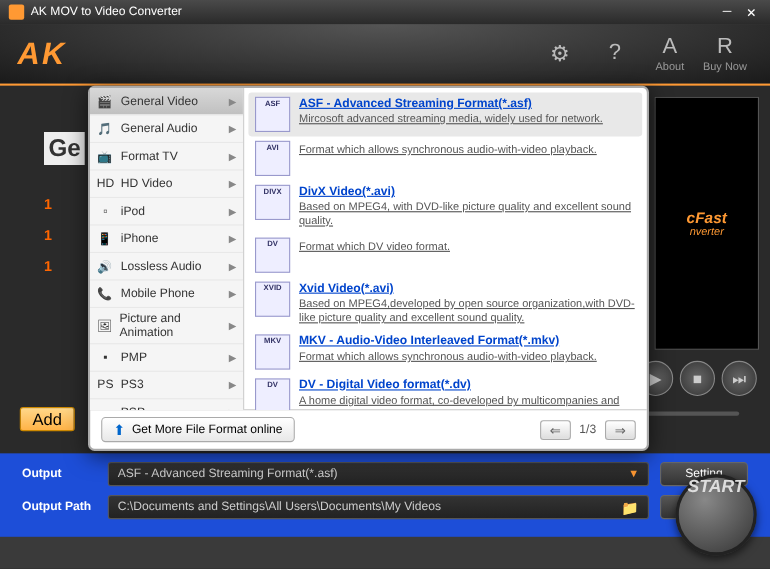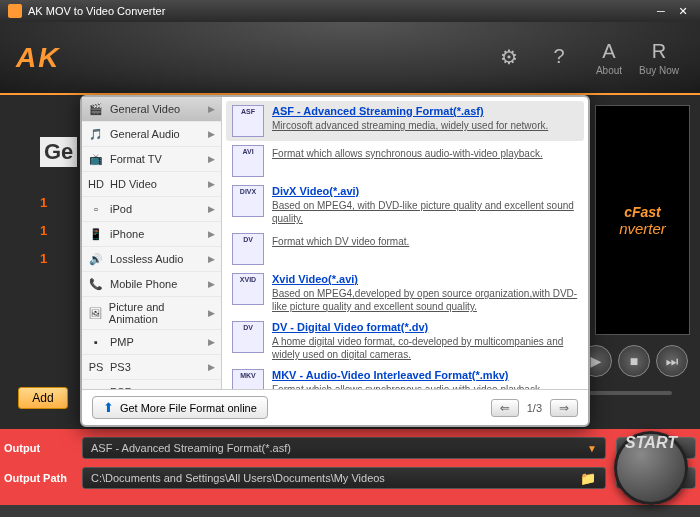--- a/index.html
+++ b/index.html
@@ -3,37 +3,37 @@
 <meta charset="utf-8">
 <style>
 * { margin: 0; padding: 0; box-sizing: border-box; font-family: Arial, sans-serif; }
 body { width: 700px; height: 517px; background: #3a3a3a; overflow: hidden; }
 
 .titlebar { height: 22px; background: linear-gradient(#4a4a4a, #2a2a2a); display: flex; align-items: center; padding: 11px 8px; color: #fff; font-size: 11px; }
 .titlebar-icon { width: 14px; height: 14px; background: #ff9933; border-radius: 2px; margin-right: 6px; }
 .titlebar-spacer { flex: 1; }
 .titlebar-btn { width: 18px; height: 14px; margin-left: 4px; display: flex; align-items: center; justify-content: center; cursor: pointer; }
 
-.header { height: 73px; background: radial-gradient(ellipse at top, #555, #1a1a1a); display: flex; align-items: center; padding: 0 16px; border-bottom: 2px solid #ff9933; }
+.header { height: 56px; background: radial-gradient(ellipse at top, #555, #1a1a1a); display: flex; align-items: center; padding: 0 16px; border-bottom: 2px solid #ff9933; }
 .logo { display: flex; align-items: baseline; }
 .logo-ak { color: #ff9933; font-size: 28px; font-weight: bold; font-style: italic; letter-spacing: 2px; }
 .logo-sub { color: #ccc; font-size: 14px; margin-left: 8px; }
 .header-spacer { flex: 1; }
 .header-btn { width: 50px; display: flex; flex-direction: column; align-items: center; color: #999; font-size: 10px; cursor: pointer; }
 .header-btn-icon { font-size: 20px; color: #bbb; margin-bottom: 2px; }
 
 .main { position: relative; height: 334px; background: #2a2a2a; }
 
 .side-panel { position: absolute; right: 10px; top: 10px; width: 95px; height: 230px; background: #000; border: 1px solid #555; color: #ff9933; display: flex; flex-direction: column; align-items: center; justify-content: center; font-style: italic; }
 .side-panel .t1 { font-size: 14px; font-weight: bold; }
-.side-panel .t2 { font-size: 15px; }
+.side-panel .t2 { font-size: 10px; }
 
 .ge-label { position: absolute; left: 40px; top: 42px; font-size: 22px; font-weight: bold; color: #333; background: #eee; padding: 2px 4px; }
 .num { position: absolute; left: 40px; color: #ff6600; font-size: 13px; font-weight: bold; }
-.add-btn { position: absolute; left: 18px; top: 292px; background: linear-gradient(#ffd88a, #ffb347); border: 1px solid #cc8800; width: 50px; height: 22px; font-size: 12px; border-radius: 3px; }
+.add-btn { position: absolute; left: 18px; top: 292px; background: linear-gradient(#ffd88a, #ffb347); border: 1px solid #cc8800; width: 50px; height: 22px; font-size: 15px; border-radius: 3px; }
 
 .controls { position: absolute; right: 12px; top: 250px; display: flex; gap: 6px; }
 .ctrl-btn { width: 32px; height: 32px; border-radius: 16px; background: radial-gradient(#666, #333); border: 1px solid #888; display: flex; align-items: center; justify-content: center; color: #ccc; font-size: 14px; }
 .slider { position: absolute; right: 28px; top: 296px; width: 150px; height: 4px; background: #555; border-radius: 2px; }
 .slider::before { content: ''; position: absolute; left: 0; top: -4px; width: 10px; height: 12px; background: #999; border-radius: 2px; }
 
 .popup { position: absolute; left: 80px; top: 0px; width: 510px; height: 332px; background: #fff; border: 2px solid #aaa; border-radius: 6px; box-shadow: 0 4px 20px rgba(0,0,0,0.6); display: flex; flex-direction: column; }
 .popup-body { flex: 1; display: flex; overflow: hidden; }
 .cat-list { width: 140px; background: #f5f5f5; border-right: 1px solid #ccc; overflow-y: auto; }
 .cat-item { display: flex; align-items: center; padding: 4px 6px; font-size: 11px; color: #333; cursor: pointer; border-bottom: 1px solid #e8e8e8; }
@@ -48,21 +48,21 @@
 .fmt-text { flex: 1; }
 .fmt-title { color: #0044cc; font-size: 11px; text-decoration: underline; font-weight: bold; }
 .fmt-desc { color: #555; font-size: 10px; line-height: 1.3; margin-top: 2px; text-decoration: underline; }
 
 .popup-footer { height: 36px; border-top: 1px solid #ccc; display: flex; align-items: center; padding: 0 10px; gap: 10px; }
 .get-more { background: linear-gradient(#fff, #e8e8e8); border: 1px solid #aaa; border-radius: 4px; padding: 3px 10px; font-size: 11px; display: flex; align-items: center; gap: 6px; cursor: pointer; }
 .get-more-icon { color: #0066cc; font-size: 13px; }
 .pager { margin-left: auto; display: flex; align-items: center; gap: 8px; font-size: 11px; color: #555; }
 .pager-btn { width: 28px; height: 18px; background: linear-gradient(#fff,#ddd); border: 1px solid #aaa; border-radius: 3px; display: flex; align-items: center; justify-content: center; cursor: pointer; font-size: 12px; color: #666; }
 
-.bottom { background: #ef4444; padding: 8px 4px; }
+.bottom { background: #1d4ed8; padding: 8px 20px; }
 .row { display: flex; align-items: center; margin-bottom: 8px; }
 .row-label { width: 78px; color: #fff; font-size: 11px; font-weight: bold; }
 .row-field { flex: 1; height: 22px; background: linear-gradient(#333, #222); border: 1px solid #555; border-radius: 3px; color: #ccc; font-size: 11px; padding: 0 8px; display: flex; align-items: center; }
 .row-field .dd { margin-left: auto; color: #ff9933; font-size: 10px; }
 .row-field .folder { margin-left: auto; color: #ffcc66; font-size: 13px; }
 .row-btn { width: 80px; height: 22px; margin-left: 10px; background: linear-gradient(#555, #333); border: 1px solid #666; border-radius: 4px; color: #fff; font-size: 11px; cursor: pointer; }
 
 .start-btn { position: absolute; right: 12px; bottom: 12px; width: 74px; height: 74px; border-radius: 50%; background: radial-gradient(circle at 35% 30%, #888, #333); border: 3px solid #222; color: #ddd; font-size: 16px; font-weight: bold; font-style: italic; display: flex; align-items: flex-start; justify-content: center; cursor: pointer; box-shadow: 0 3px 8px rgba(0,0,0,0.6); }
 </style>
 </head>
@@ -207,31 +207,31 @@
             </div>
           </div>
           <div class="fmt-item">
             <div class="fmt-icon">XVID</div>
             <div class="fmt-text">
               <div class="fmt-title">Xvid Video(*.avi)</div>
               <div class="fmt-desc">Based on MPEG4,developed by open source organization,with DVD-like picture quality and excellent sound quality.</div>
             </div>
           </div>
           <div class="fmt-item">
+            <div class="fmt-icon">MKV</div>
+            <div class="fmt-text">
+              <div class="fmt-title">MKV - Audio-Video Interleaved Format(*.mkv)</div>
+              <div class="fmt-desc">Format which allows synchronous audio-with-video playback.</div>
+            </div>
+          </div>
+          <div class="fmt-item">
             <div class="fmt-icon">DV</div>
             <div class="fmt-text">
               <div class="fmt-title">DV - Digital Video format(*.dv)</div>
               <div class="fmt-desc">A home digital video format, co-developed by multicompanies and widely used on digital cameras.</div>
-            </div>
-          </div>
-          <div class="fmt-item">
-            <div class="fmt-icon">MKV</div>
-            <div class="fmt-text">
-              <div class="fmt-title">MKV - Audio-Video Interleaved Format(*.mkv)</div>
-              <div class="fmt-desc">Format which allows synchronous audio-with-video playback.</div>
             </div>
           </div>
         </div>
     </div>
     <div class="popup-footer">
       <div class="get-more">
         <span class="get-more-icon">⬆</span>
         <span>Get More File Format online</span>
       </div>
       <div class="pager">

